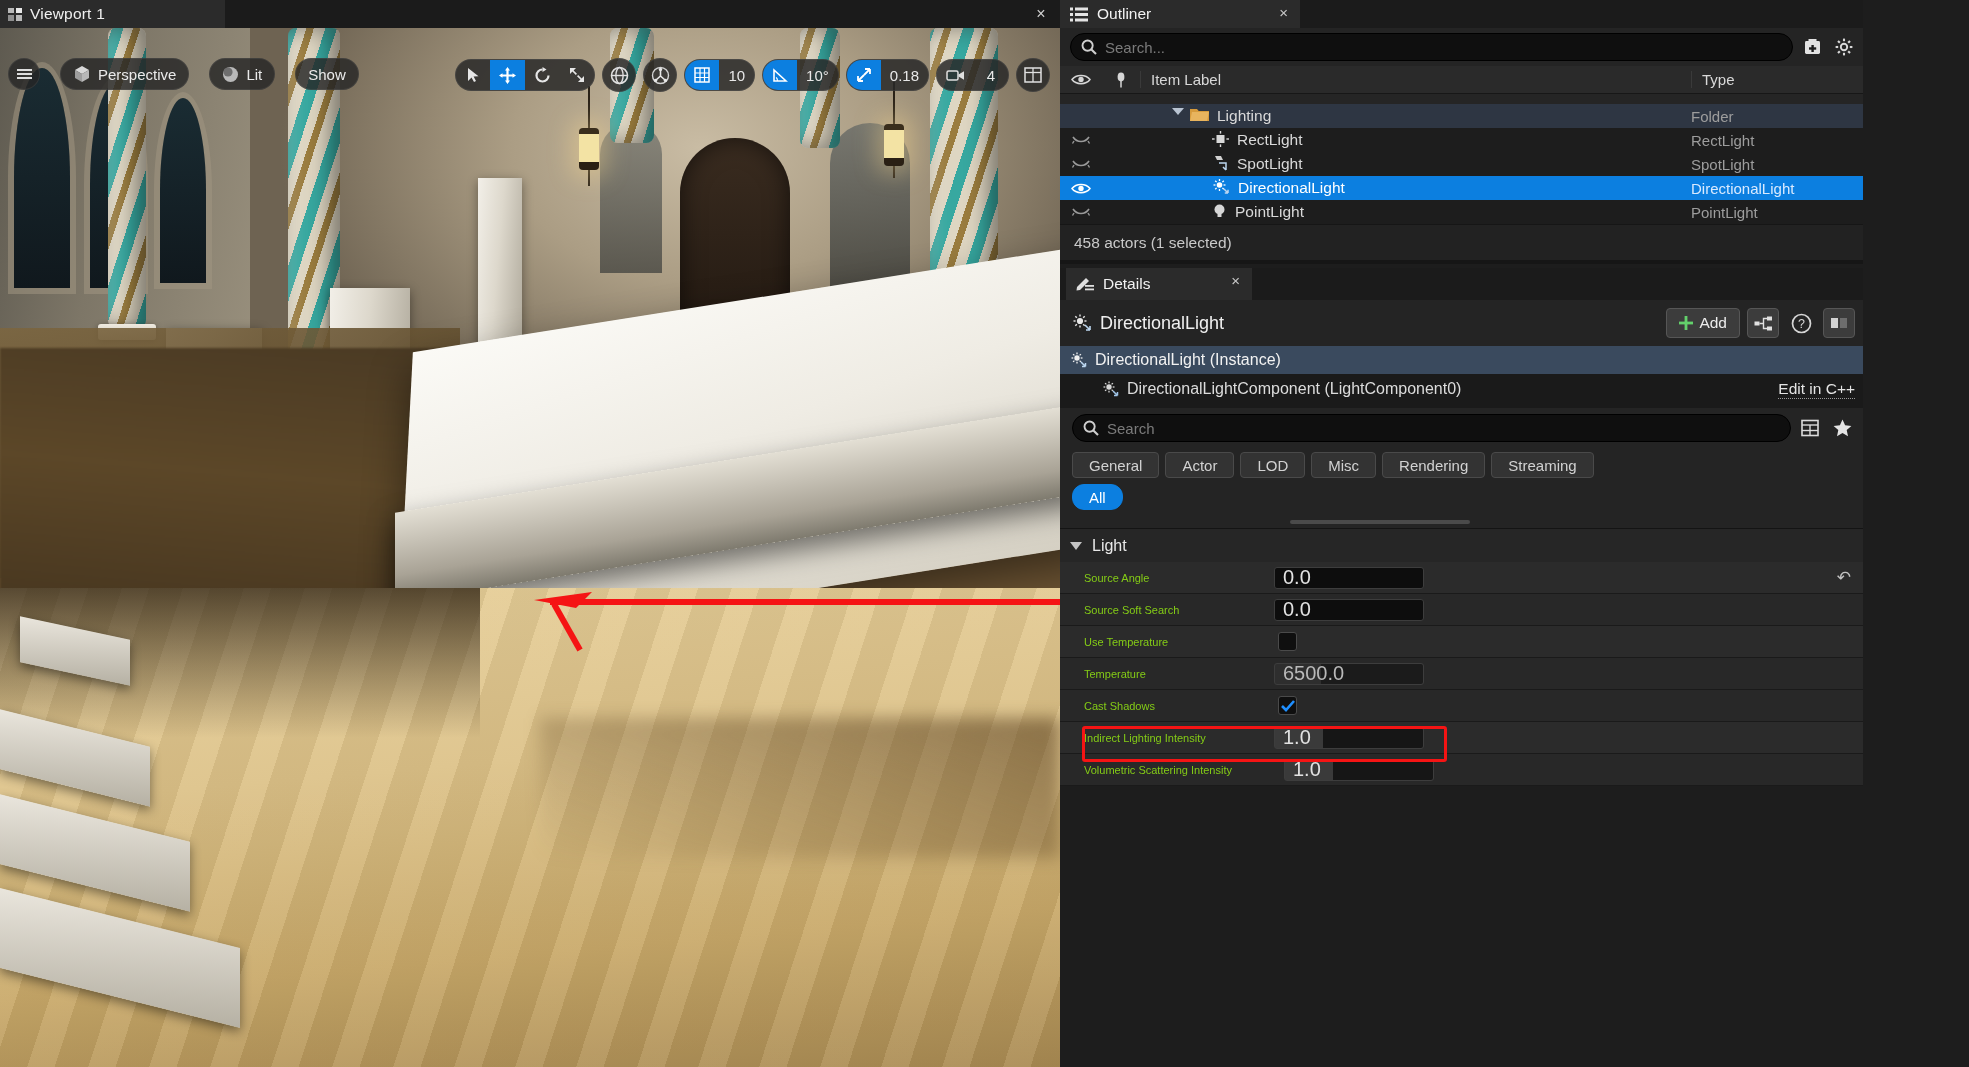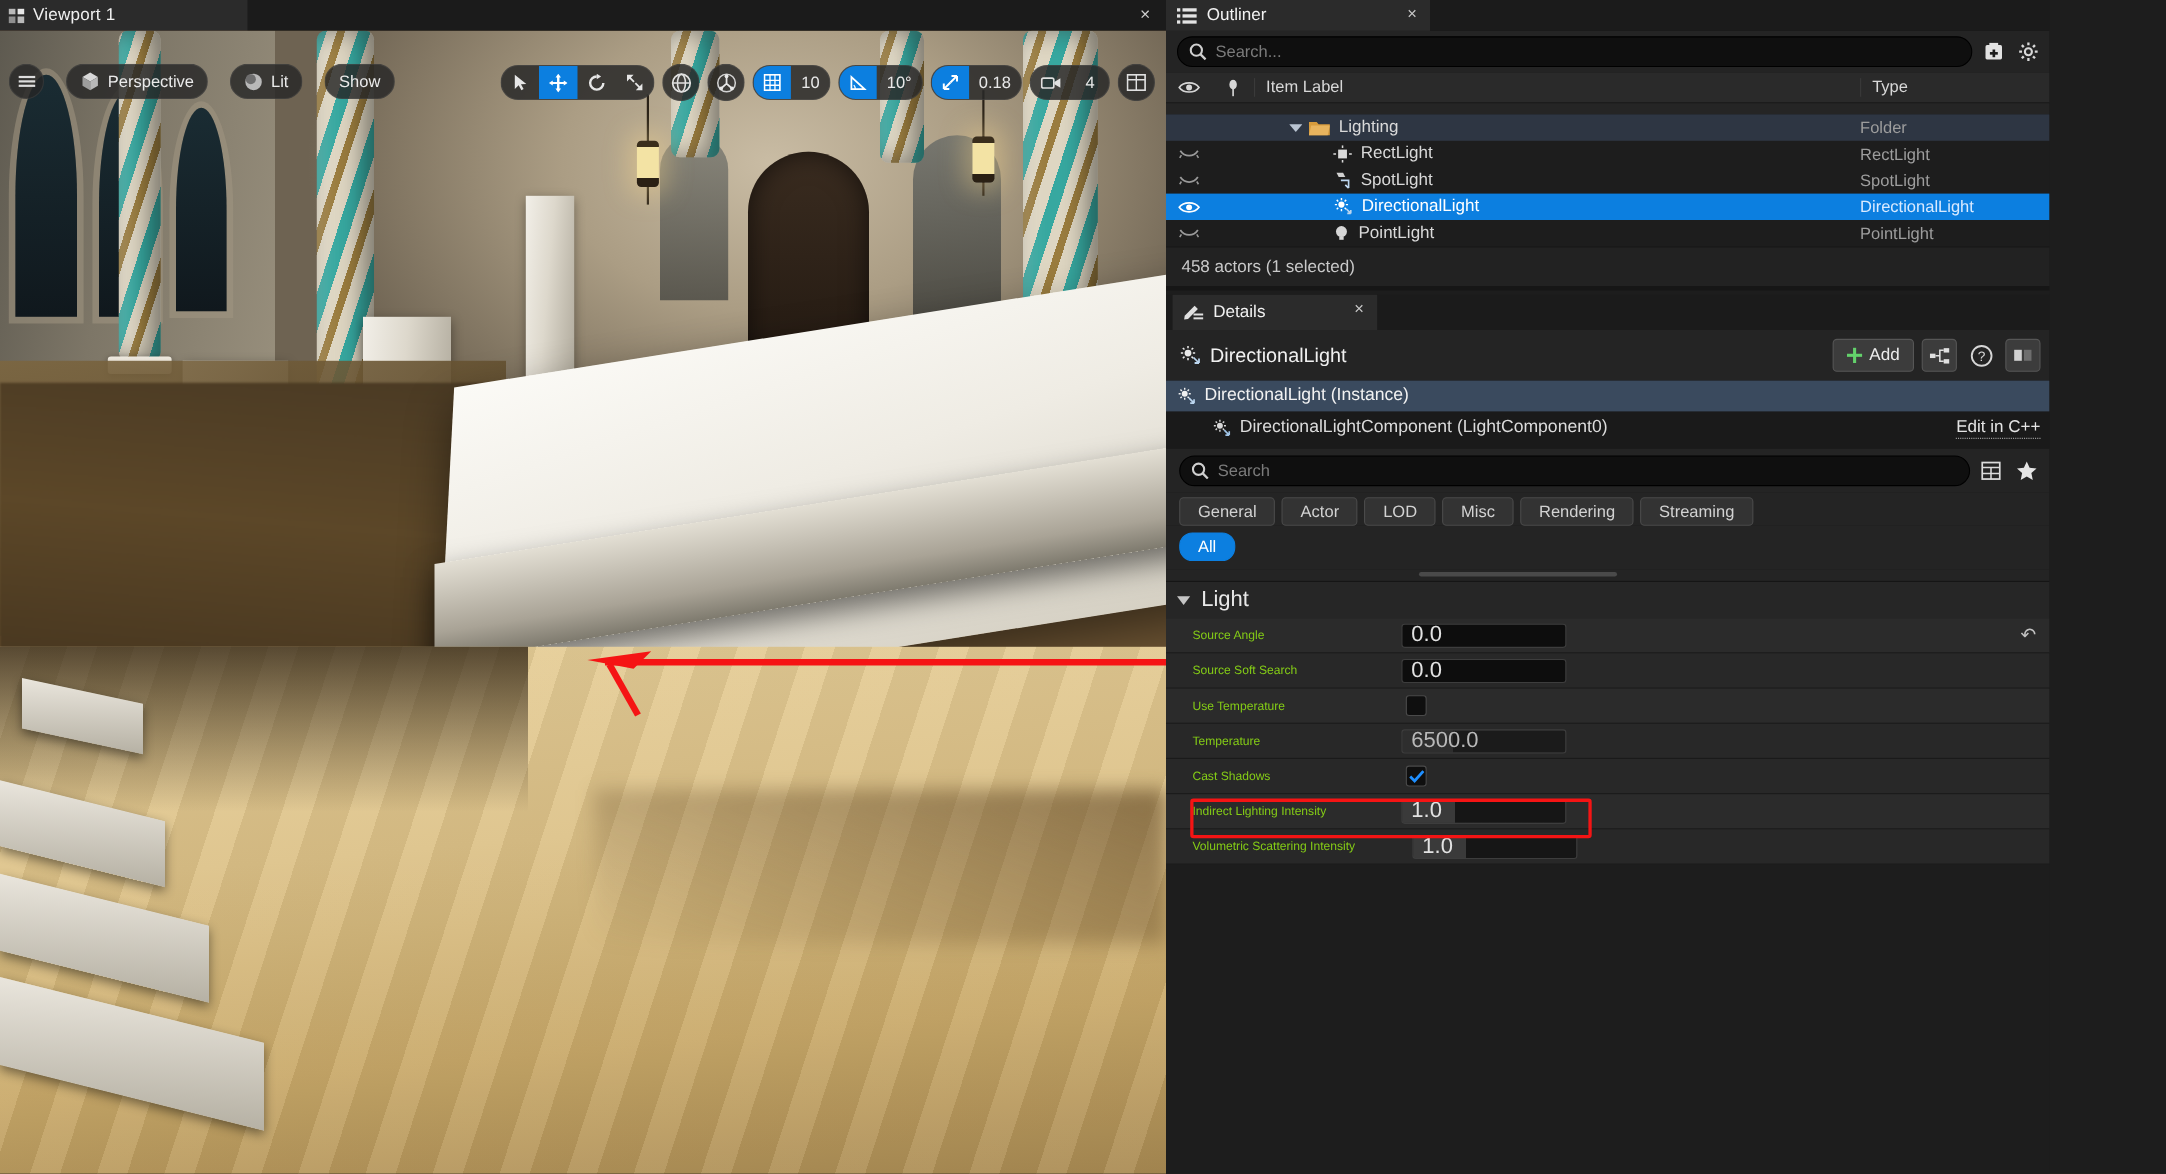--- a/index.html
+++ b/index.html
@@ -211,21 +211,21 @@
     display:flex; align-items:center; height:28px; background:#2a2a2a;
     border-bottom:1px solid #171717; color:#d8d8d8; font-size:15px;
   }
   .oh-eye { width:42px; display:flex; justify-content:center; }
   .oh-pin { width:38px; display:flex; justify-content:center; }
   .oh-label { flex:1; padding-left:10px; border-left:1px solid #3a3a3a; }
   .oh-type { width:172px; padding-left:10px; border-left:1px solid #3a3a3a; }
 
   .tree-row { display:flex; align-items:center; height:24px; font-size:15.5px; color:#d9d9d9; }
   .tree-row .eye { width:42px; display:flex; justify-content:center; }
-  .tree-row .lbl { flex:1; display:flex; align-items:center; }
+  .tree-row .lbl { flex:1; display:flex; align-items:flex-start; }
   .tree-row .typ { width:172px; color:#9d9d9d; font-size:15px; }
   .tree-row.clipped { height:10px; overflow:hidden; }
   .tree-row.folder { background:#2e3643; }
   .tree-row.selected { background:#0c7fe0; color:#fff; }
   .tree-row.selected .typ { color:#d9eaff; }
 
   #outliner-status {
     height:36px; display:flex; align-items:center; padding-left:14px;
     font-size:15.5px; color:#c9c9c9; background:#222; border-top:1px solid #161616;
   }
@@ -273,21 +273,21 @@
   }
   #filter-tabs-2 { display:flex; align-items:center; gap:6px; padding:6px 10px 8px 12px; background:#242424; }
   .ftab.active { background:#0c7fe0; border-color:#0c7fe0; color:#fff;border-radius:12px; }
 
   #scroll-ghost { height:10px; background:#242424; position:relative; }
   #scroll-ghost .bar { position:absolute; left:230px; top:2px; width:180px; height:4px;
     background:#4a4a4a; border-radius:2px; }
 
   .section-header {
     height:34px; display:flex; align-items:center; padding-left:10px;
-    background:#262626; font-size:20px; color:#e8e8e8; border-top:1px solid #141414;
+    background:#262626; font-size:16px; color:#e8e8e8; border-top:1px solid #141414;
   }
   .tri { width:0; height:0; border-left:6px solid transparent; border-right:6px solid transparent;
     border-top:8px solid #c4c4c4; margin-right:10px; }
 
   .prop-row {
     display:flex; align-items:center; height:32px; border-bottom:1px solid #1a1a1a;
     background:#2b2b2b;
   }
   .prop-row.alt { background:#282828; }
   .prop-label { width:210px; padding-left:24px; font-size:11px; color:#84cc16; }

